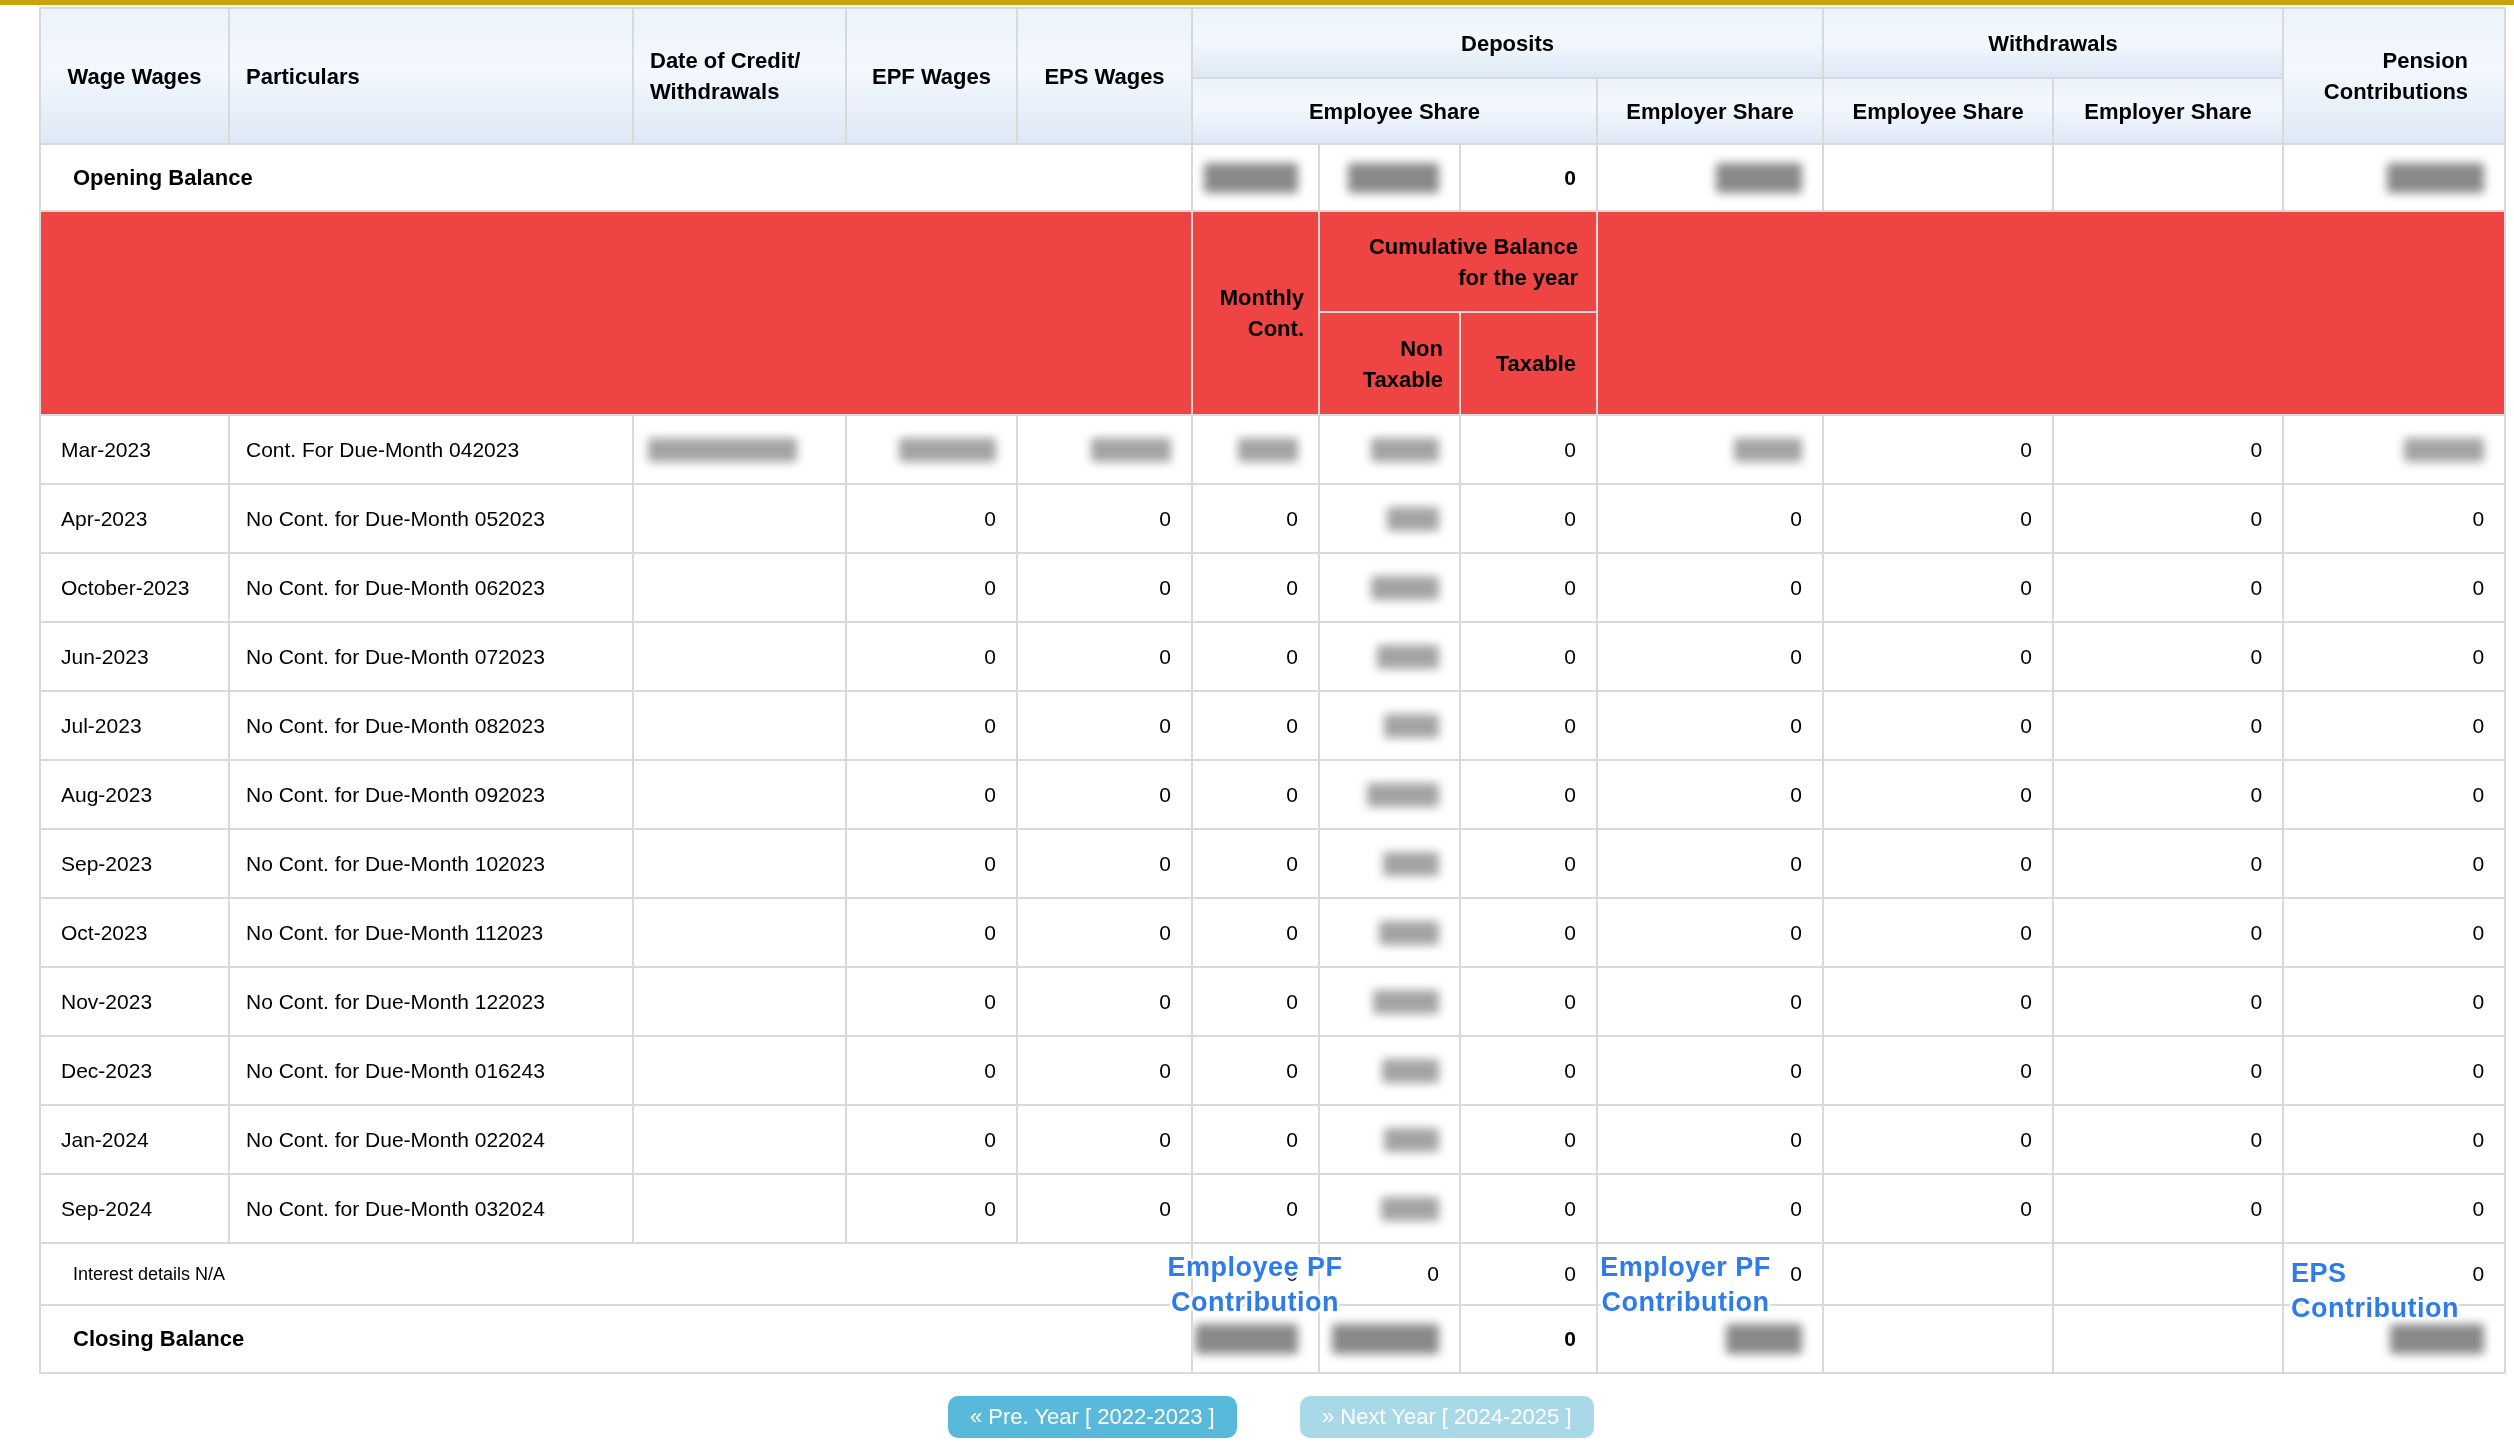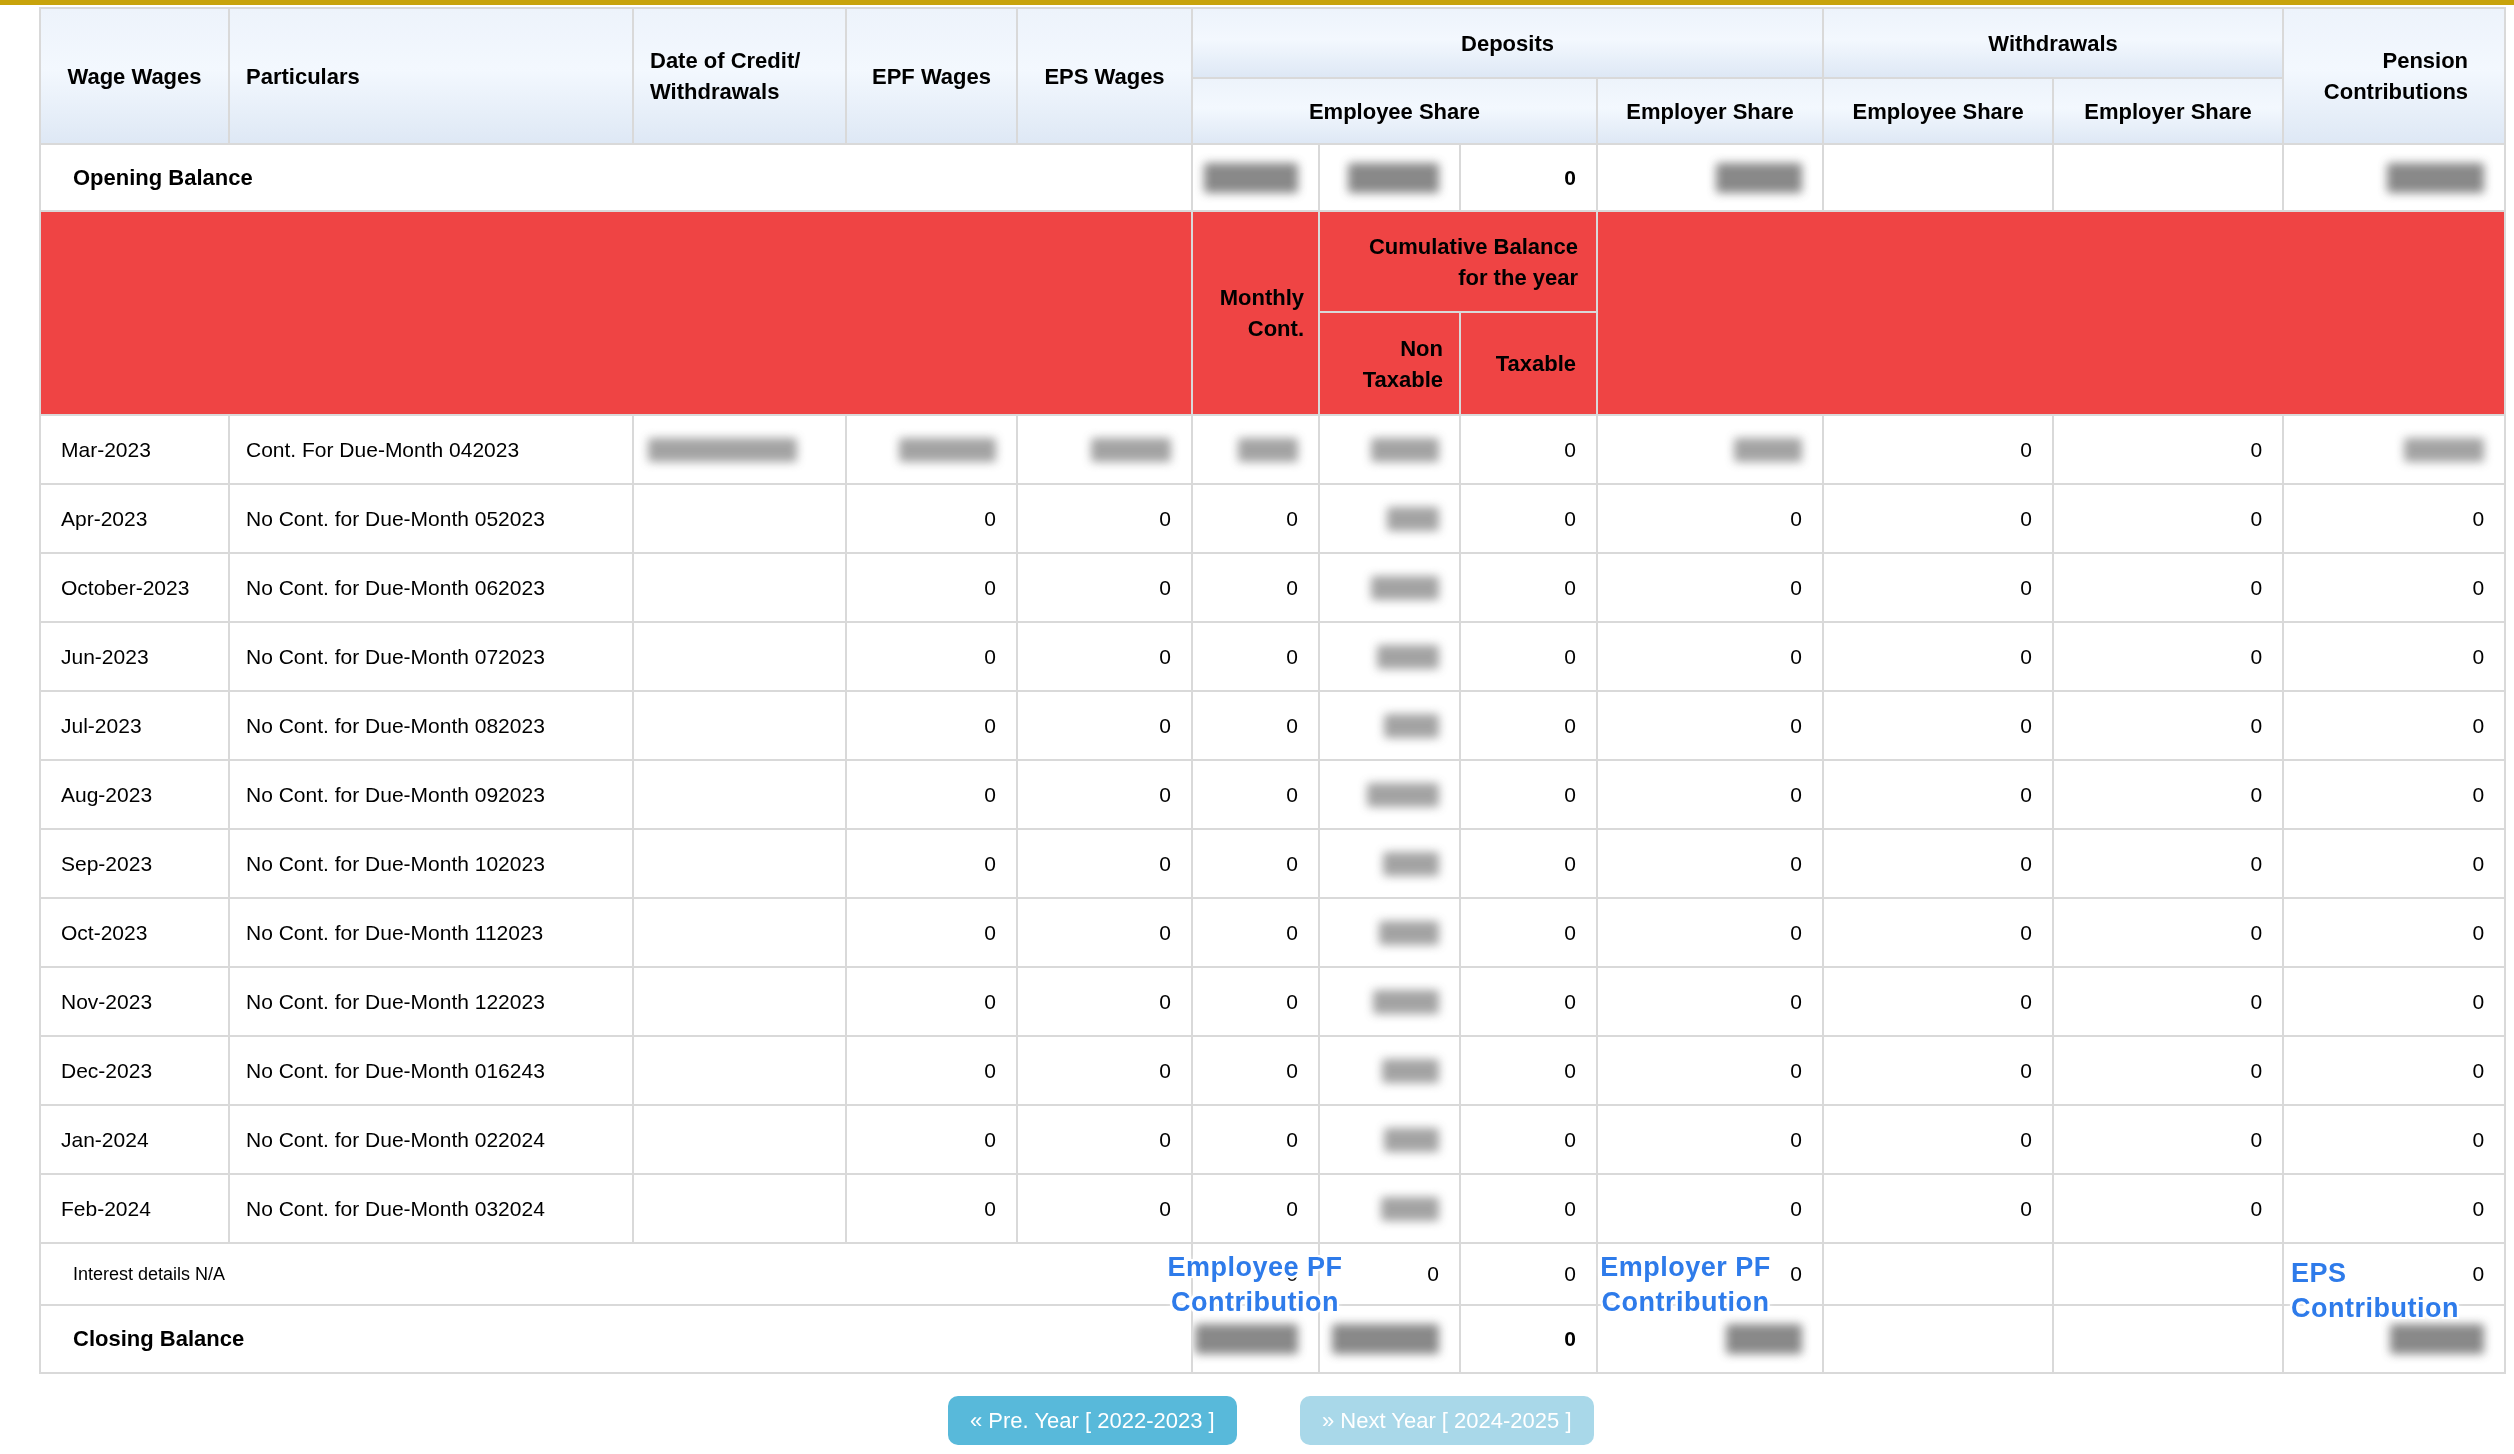--- a/index.html
+++ b/index.html
@@ -41,21 +41,21 @@
   .blur{display:inline-block;vertical-align:middle;height:24px;border-radius:3px;
         background:#8d8d8d;filter:blur(5px);opacity:.8;}
   .blur.strong{height:30px;background:#757575;opacity:.85;}
   .overlay-label{
     position:absolute;font-weight:bold;font-size:27px;line-height:35px;
     letter-spacing:.5px;pointer-events:none;
     text-shadow:-2px -2px 0 #fff,2px -2px 0 #fff,-2px 2px 0 #fff,2px 2px 0 #fff,
                 0 -2px 0 #fff,0 2px 0 #fff,-2px 0 0 #fff,2px 0 0 #fff,0 0 7px #fff;
   }
   .nav-btn{
-    position:absolute;top:1396px;height:49px;border:none;border-radius:10px;
+    position:absolute;top:1396px;height:42px;border:none;border-radius:10px;
     color:#fff;font-size:22px;font-family:inherit;padding:0 22px;cursor:pointer;
     display:flex;align-items:center;justify-content:center;white-space:nowrap;
   }
 </style>
 </head>
 <body>
 
 <div class="goldbar" style="background: rgb(200, 163, 11);"></div>
 
 <div class="tablewrap">
@@ -278,21 +278,21 @@
           <td class="c-num">0</td>
           <td class="c-num">0</td>
           <td class="c-num"><span class="blur" style="width: 55px;"></span></td>
           <td class="c-num">0</td>
           <td class="c-num">0</td>
           <td class="c-num">0</td>
           <td class="c-num">0</td>
           <td class="c-num">0</td>
         </tr>
         <tr class="h-month">
-          <td class="c-month">Feb-2024</td>
+          <td class="c-month">Sep-2024</td>
           <td class="c-part">No Cont. for Due-Month 032024</td>
           <td class="c-date"></td>
           <td class="c-num">0</td>
           <td class="c-num">0</td>
           <td class="c-num">0</td>
           <td class="c-num"><span class="blur" style="width: 58px;"></span></td>
           <td class="c-num">0</td>
           <td class="c-num">0</td>
           <td class="c-num">0</td>
           <td class="c-num">0</td>

